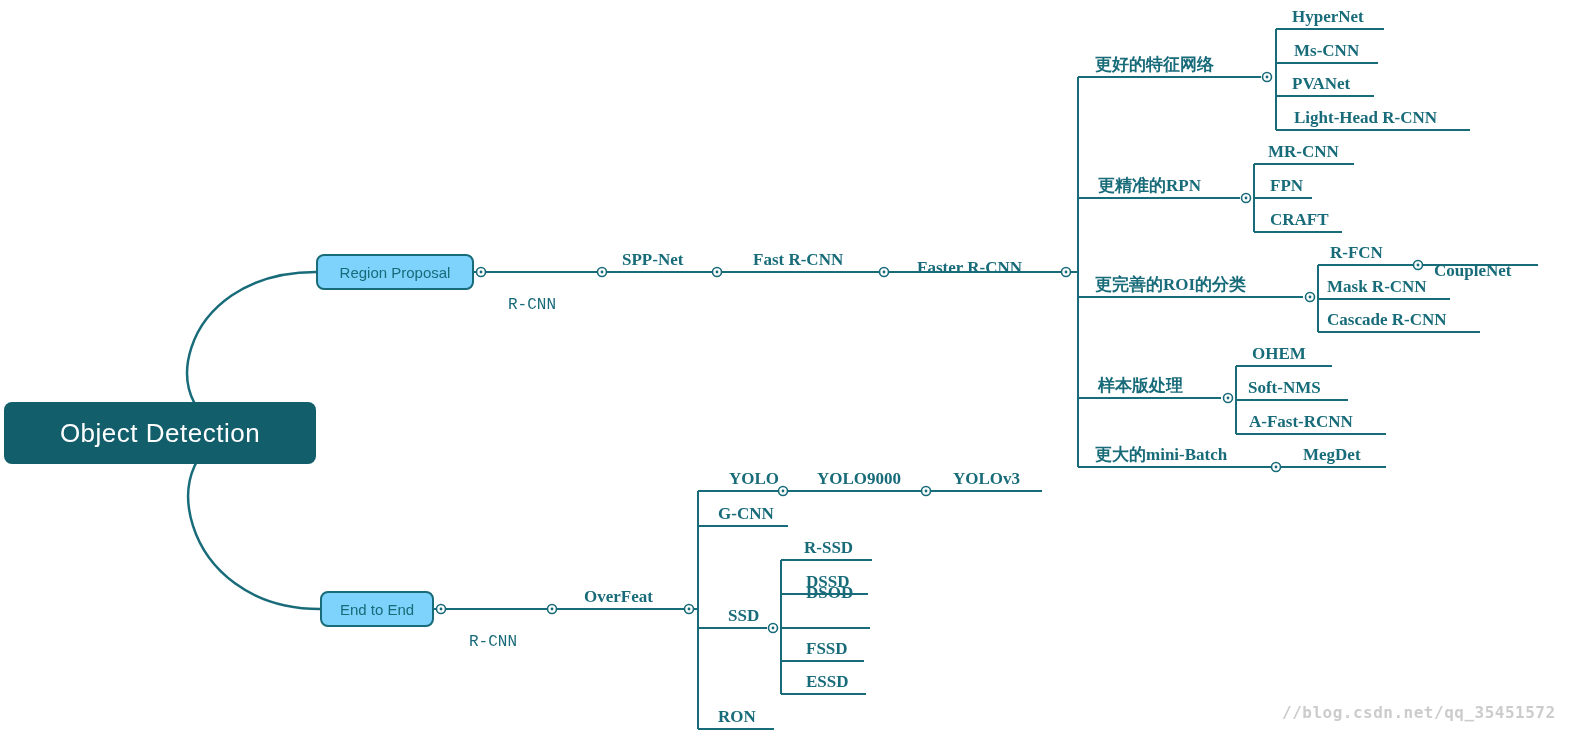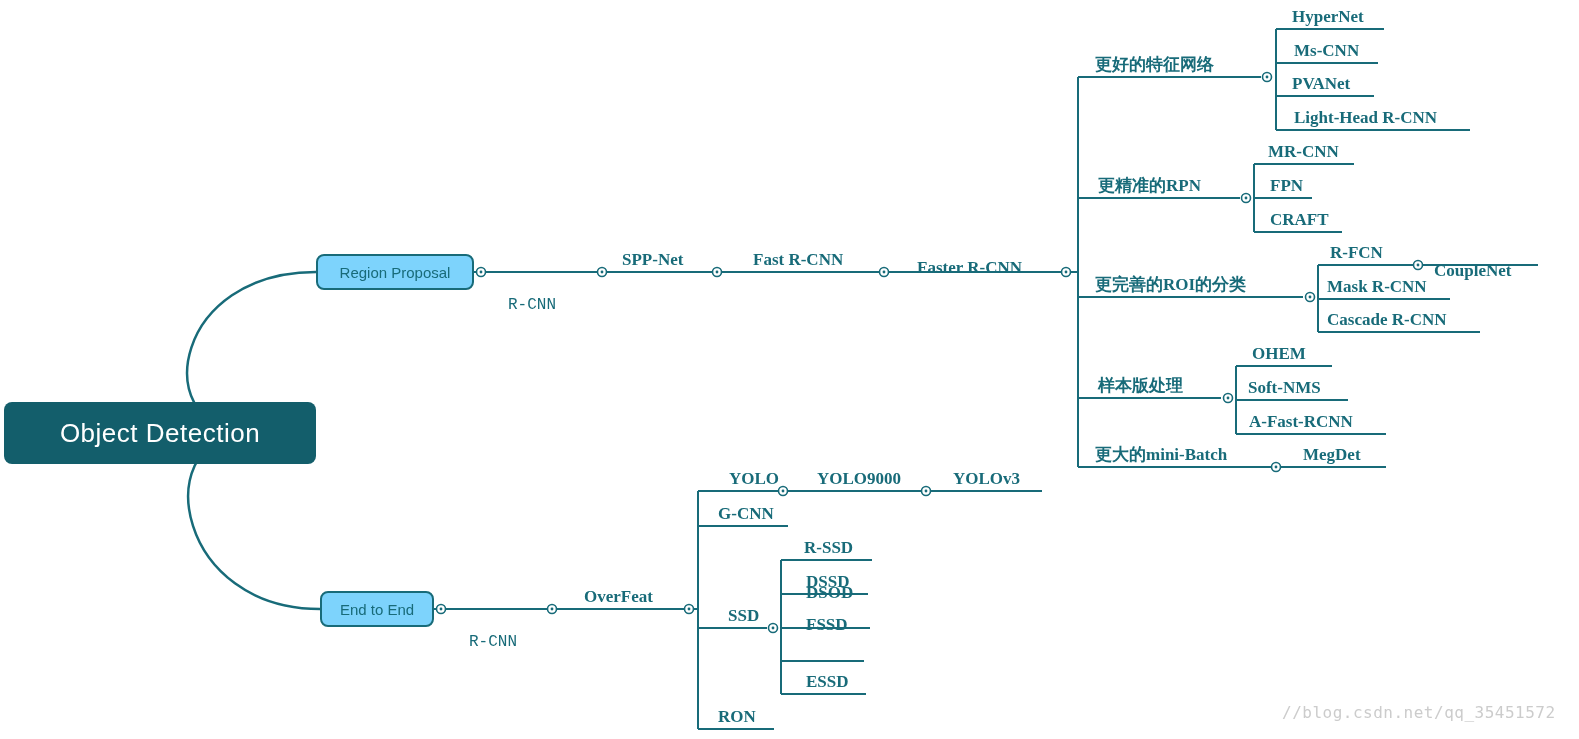--- a/index.html
+++ b/index.html
@@ -13,21 +13,21 @@
   .canvas{position:relative;width:1579px;height:739px;background:#fff;overflow:hidden;}
   .svg-layer{position:absolute;left:0;top:0;}
   .svg-layer path{stroke:var(--teal);stroke-width:2;fill:none;}
   .svg-layer path.curve{stroke-width:2.5;}
   .handle circle.ring{fill:#fff;stroke:var(--teal);stroke-width:1.6;}
   .handle circle.dot{fill:var(--teal);stroke:none;}
   .topic{position:absolute;font-family:"Liberation Serif",serif;font-weight:700;font-size:17px;color:var(--teal);white-space:nowrap;line-height:21px;}
   .topic.light{font-family:Liberation Mono, monospace;font-weight:400;font-size:16px;margin-top:44px;}
   .node-box{position:absolute;border:2px solid var(--teal);border-radius:8px;background:#7dd3fc;display:flex;align-items:center;justify-content:center;font-size:15px;color:var(--teal);white-space:nowrap;}
   .root-node{position:absolute;left:4px;top:402px;width:312px;height:62px;background:var(--root-fill);color:#fff;border-radius:8px;display:flex;align-items:center;justify-content:center;font-size:26px;font-weight:500;letter-spacing:0.5px;}
-  .watermark{position:absolute;left:1282px;top:703px;font-family:"DejaVu Sans Mono",monospace;font-size:16px;letter-spacing:0.5px;color:var(--watermark);white-space:nowrap;}
+  .watermark{position:absolute;left:1282px;top:703px;font-family:"DejaVu Sans Mono",monospace;font-size:16px;letter-spacing:0.5px;color:var(--watermark);white-space:nowrap;font-weight:bold;}
 </style>
 </head>
 <body>
 
 <div class="canvas">
 
   <svg class="svg-layer" width="1579" height="739">
 
     <g>
       <path class="curve" d="M 240 433 C 150 420, 175 272, 316 272"></path>
@@ -194,20 +194,20 @@
   <div class="topic" style="left:716px;top:468px;margin-left:13px;">YOLO</div>
   <div class="topic" style="left:817px;top:468px;">YOLO9000</div>
   <div class="topic" style="left:953px;top:468px;">YOLOv3</div>
 
   <div class="topic" style="left:718px;top:503px;">G-CNN</div>
 
   <div class="topic" style="left:716px;top:605px;margin-left:12px;">SSD</div>
   <div class="topic" style="left:804px;top:537px;">R-SSD</div>
   <div class="topic" style="left:806px;top:571px;">DSSD</div>
   <div class="topic" style="left:806px;top:582px;">DSOD</div>
-  <div class="topic" style="left:806px;top:614px;font-family:Liberation Serif, serif;">FSSD</div>
+  <div class="topic" style="left:806px;top:638px;font-family:Liberation Serif, serif;">FSSD</div>
   <div class="topic" style="left:806px;top:671px;">ESSD</div>
 
   <div class="topic" style="left:718px;top:706px;">RON</div>
 
   <div class="watermark">//blog.csdn.net/qq_35451572</div>
 
 </div>
 
 </body></html>

